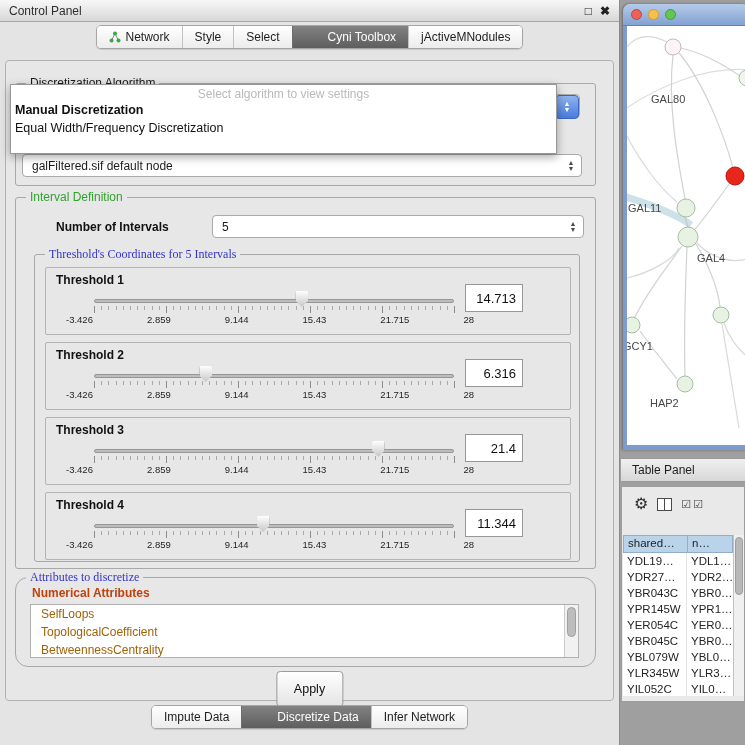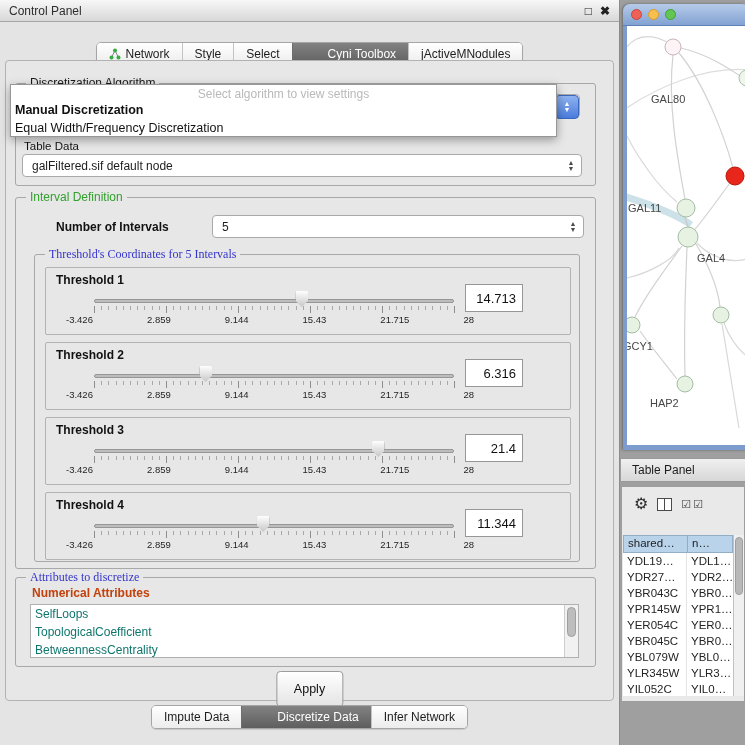--- a/index.html
+++ b/index.html
@@ -5,39 +5,39 @@
   *{margin:0;padding:0;box-sizing:border-box;}
   html,body{width:745px;height:745px;overflow:hidden;background:#9f9f9f;
     font-family:"Liberation Sans",sans-serif;}
   
   #control-panel{position:absolute;left:0;top:0;width:620px;height:745px;background:#e4e4e4;border-right:1px solid #8b8b8b;}
   .titlebar{position:absolute;top:0;left:0;right:0;height:22px;background:linear-gradient(#f7f7f7,#d8d8d8);border-bottom:1px solid #a6a6a6;display:flex;align-items:center;padding:0 9px;}
   .titlebar .title{font-size:12px;color:#2e2e2e;}
   .win-btns{margin-left:auto;display:flex;gap:8px;}
   .win-btn{font-size:12px;color:#222;line-height:1;cursor:pointer;font-weight:bold;}
   .tabbar{position:absolute;left:0;right:0;display:flex;justify-content:center;}
-  .tabbar-top{top:42px;}
+  .tabbar-top{top:25px;}
   .tabbar-bottom{top:705px;}
   .seg{display:inline-flex;background:#fdfdfd;border:1px solid #a5a5a5;border-radius:5px;overflow:hidden;box-shadow:0 1px 1px rgba(0,0,0,.12);}
   .seg .tab{font-size:12px;color:#1d1d1d;padding:4px 12px;border-left:1px solid #c3c3c3;display:flex;align-items:center;gap:5px;cursor:pointer;background:linear-gradient(#ffffff,#ececec);white-space:nowrap;}
   .seg .tab:first-child{border-left:none;}
   .seg .tab.active{background:linear-gradient(#828282,#5e5e5e);color:#fff;border-left-color:#6e6e6e;padding-left:35px;}
   .main-frame{position:absolute;left:5px;top:60px;width:609px;height:641px;background:#e7e7e7;border:1px solid #b2b2b2;border-radius:4px;}
   .group{position:absolute;border:1px solid #a8a8a8;border-radius:3px;}
   .group-title{position:absolute;top:-8px;left:10px;background:#e7e7e7;padding:0 4px;font-size:12px;color:#1a1a1a;white-space:nowrap;}
   .group-title.green{color:#33a12e;}
   .group-title.blue{color:#3333cc;font-family:Liberation Serif, serif;}
   
   .combo{position:absolute;background:#fff;border:1px solid #a9a9a9;border-radius:4px;display:flex;align-items:center;font-size:12px;color:#1c1c1c;padding-left:9px;cursor:pointer;}
   .combo .combo-stepper{margin-left:auto;display:flex;flex-direction:column;align-items:center;justify-content:center;width:20px;height:100%;color:#4c4c4c;}
   .combo .combo-stepper i{font-style:normal;font-size:7px;line-height:6px;}
   .blue-stepper{position:absolute;width:24px;border-radius:4px;background:linear-gradient(#8fb2ef,#4a7cdd);border:1px solid #3a66bd;display:flex;flex-direction:column;align-items:center;justify-content:center;}
   .blue-stepper i{font-style:normal;font-size:7px;line-height:6px;color:#fff;}
   
-  .popup{position:absolute;left:10px;top:84px;width:547px;height:53px;background:#fff;border:1px solid #979797;box-shadow:0 3px 9px rgba(0,0,0,.35);z-index:60;}
+  .popup{position:absolute;left:10px;top:84px;width:547px;height:70px;background:#fff;border:1px solid #979797;box-shadow:0 3px 9px rgba(0,0,0,.35);z-index:60;}
   .popup .ph{display:block;text-align:center;color:#b9b9b9;font-size:12px;padding-top:2px;}
   .popup .opt{display:block;font-size:12.5px;color:#111;padding:1px 4px;cursor:pointer;line-height:16px;}
   .popup .opt.bold{font-weight:bold;}
   
   .th-box{position:absolute;left:10px;width:526px;height:68px;border:1px solid #b3b3b3;border-radius:2px;background:#e7e7e7;}
   .th-label{position:absolute;left:10px;top:5px;font-size:12px;font-weight:bold;color:#111;}
   .slider{position:absolute;left:48px;top:20px;width:360px;height:40px;}
   .track{position:absolute;left:0;right:0;top:11px;height:4px;background:#bdbdbd;border:1px solid #969696;border-radius:2px;}
   .ticks{position:absolute;left:0;right:0;top:18px;height:4px;
     background:repeating-linear-gradient(to right,#a8a8a8 0 1px,transparent 1px 7.2px);}
@@ -45,21 +45,21 @@
     background:repeating-linear-gradient(to right,#8d8d8d 0 1px,transparent 1px 72px);}
   .thumb{position:absolute;top:3px;width:13px;height:16px;transform:translateX(-50%);
     background:linear-gradient(#fefefe,#c7c7c7);
     clip-path:polygon(8% 0,92% 0,100% 12%,100% 60%,50% 100%,0 60%,0 12%);
     filter:drop-shadow(0 0 1px rgba(0,0,0,.6));cursor:pointer;}
   .scale{position:absolute;left:-28px;right:-20px;top:26px;display:flex;justify-content:space-between;font-size:9.5px;color:#1f1f1f;}
   .value-box{position:absolute;right:47px;top:16px;width:58px;height:28px;border:1px solid #979797;background:#fff;font-size:13px;text-align:right;padding-right:6px;font-family:"Liberation Sans",sans-serif;color:#111;}
   
   .attr-heading{position:absolute;left:16px;top:8px;font-size:12px;font-weight:bold;color:#c2410c;}
   .listbox{position:absolute;left:14px;top:26px;width:549px;height:54px;background:#fff;border:1px solid #b0b0b0;overflow:hidden;}
-  .listbox .item{font-size:12px;color:#0f766e;line-height:18px;padding-left:4px;cursor:pointer;}
+  .listbox .item{font-size:12px;color:#a16207;line-height:18px;padding-left:10px;cursor:pointer;}
   .list-scroll{position:absolute;right:0;top:0;bottom:0;width:14px;background:#f1f1f1;border-left:1px solid #cccccc;}
   .list-scroll .lthumb{position:absolute;left:2px;top:2px;width:9px;height:30px;background:#bdbdbd;border:1px solid #9f9f9f;border-radius:5px;cursor:pointer;}
   .apply-btn{position:absolute;left:50%;transform:translateX(-50%);top:610px;padding:10px 17px;font-size:12.5px;color:#111;background:linear-gradient(#ffffff,#e4e4e4);border:1px solid #9c9c9c;border-radius:4px;cursor:pointer;font-family:"Liberation Sans",sans-serif;}
   
   #net-win{position:absolute;left:623px;top:4px;width:126px;height:446px;background:#7b9ccc;border-radius:7px 7px 0 0;box-shadow:-1px 0 3px rgba(0,0,0,.35);}
   .net-titlebar{position:absolute;top:0;left:0;right:0;height:22px;border-radius:7px 7px 0 0;background:linear-gradient(#b6cbe9,#82a2d2);display:flex;align-items:center;padding-left:8px;gap:6px;border-bottom:1px solid #5e82b8;}
   .light{width:11px;height:11px;border-radius:50%;cursor:pointer;}
   .light.red{background:#ee6156;border:1px solid #cc4437;}
   .light.yellow{background:#f6c04f;border:1px solid #d69c2c;}
   .light.green{background:#63c653;border:1px solid #3fa32f;}
@@ -223,21 +223,21 @@
               <span>15.43</span>
               <span>21.715</span>
               <span>28</span>
             </div>
           </div>
           <input class="value-box" value="11.344" style="">
         </div>
       </div>
     </div>
 
-    <div class="group" style="left:9px;top:516px;width:581px;height:90px;">
+    <div class="group" style="left:9px;top:516px;width:581px;height:90px;border-radius:13px;">
       <span class="group-title blue">Attributes to discretize</span>
       <span class="attr-heading">Numerical Attributes</span>
       <div class="listbox">
         <div class="item">SelfLoops</div>
         <div class="item">TopologicalCoefficient</div>
         <div class="item">BetweennessCentrality</div>
         <div class="list-scroll">
           <div class="lthumb"></div>
         </div>
       </div>

